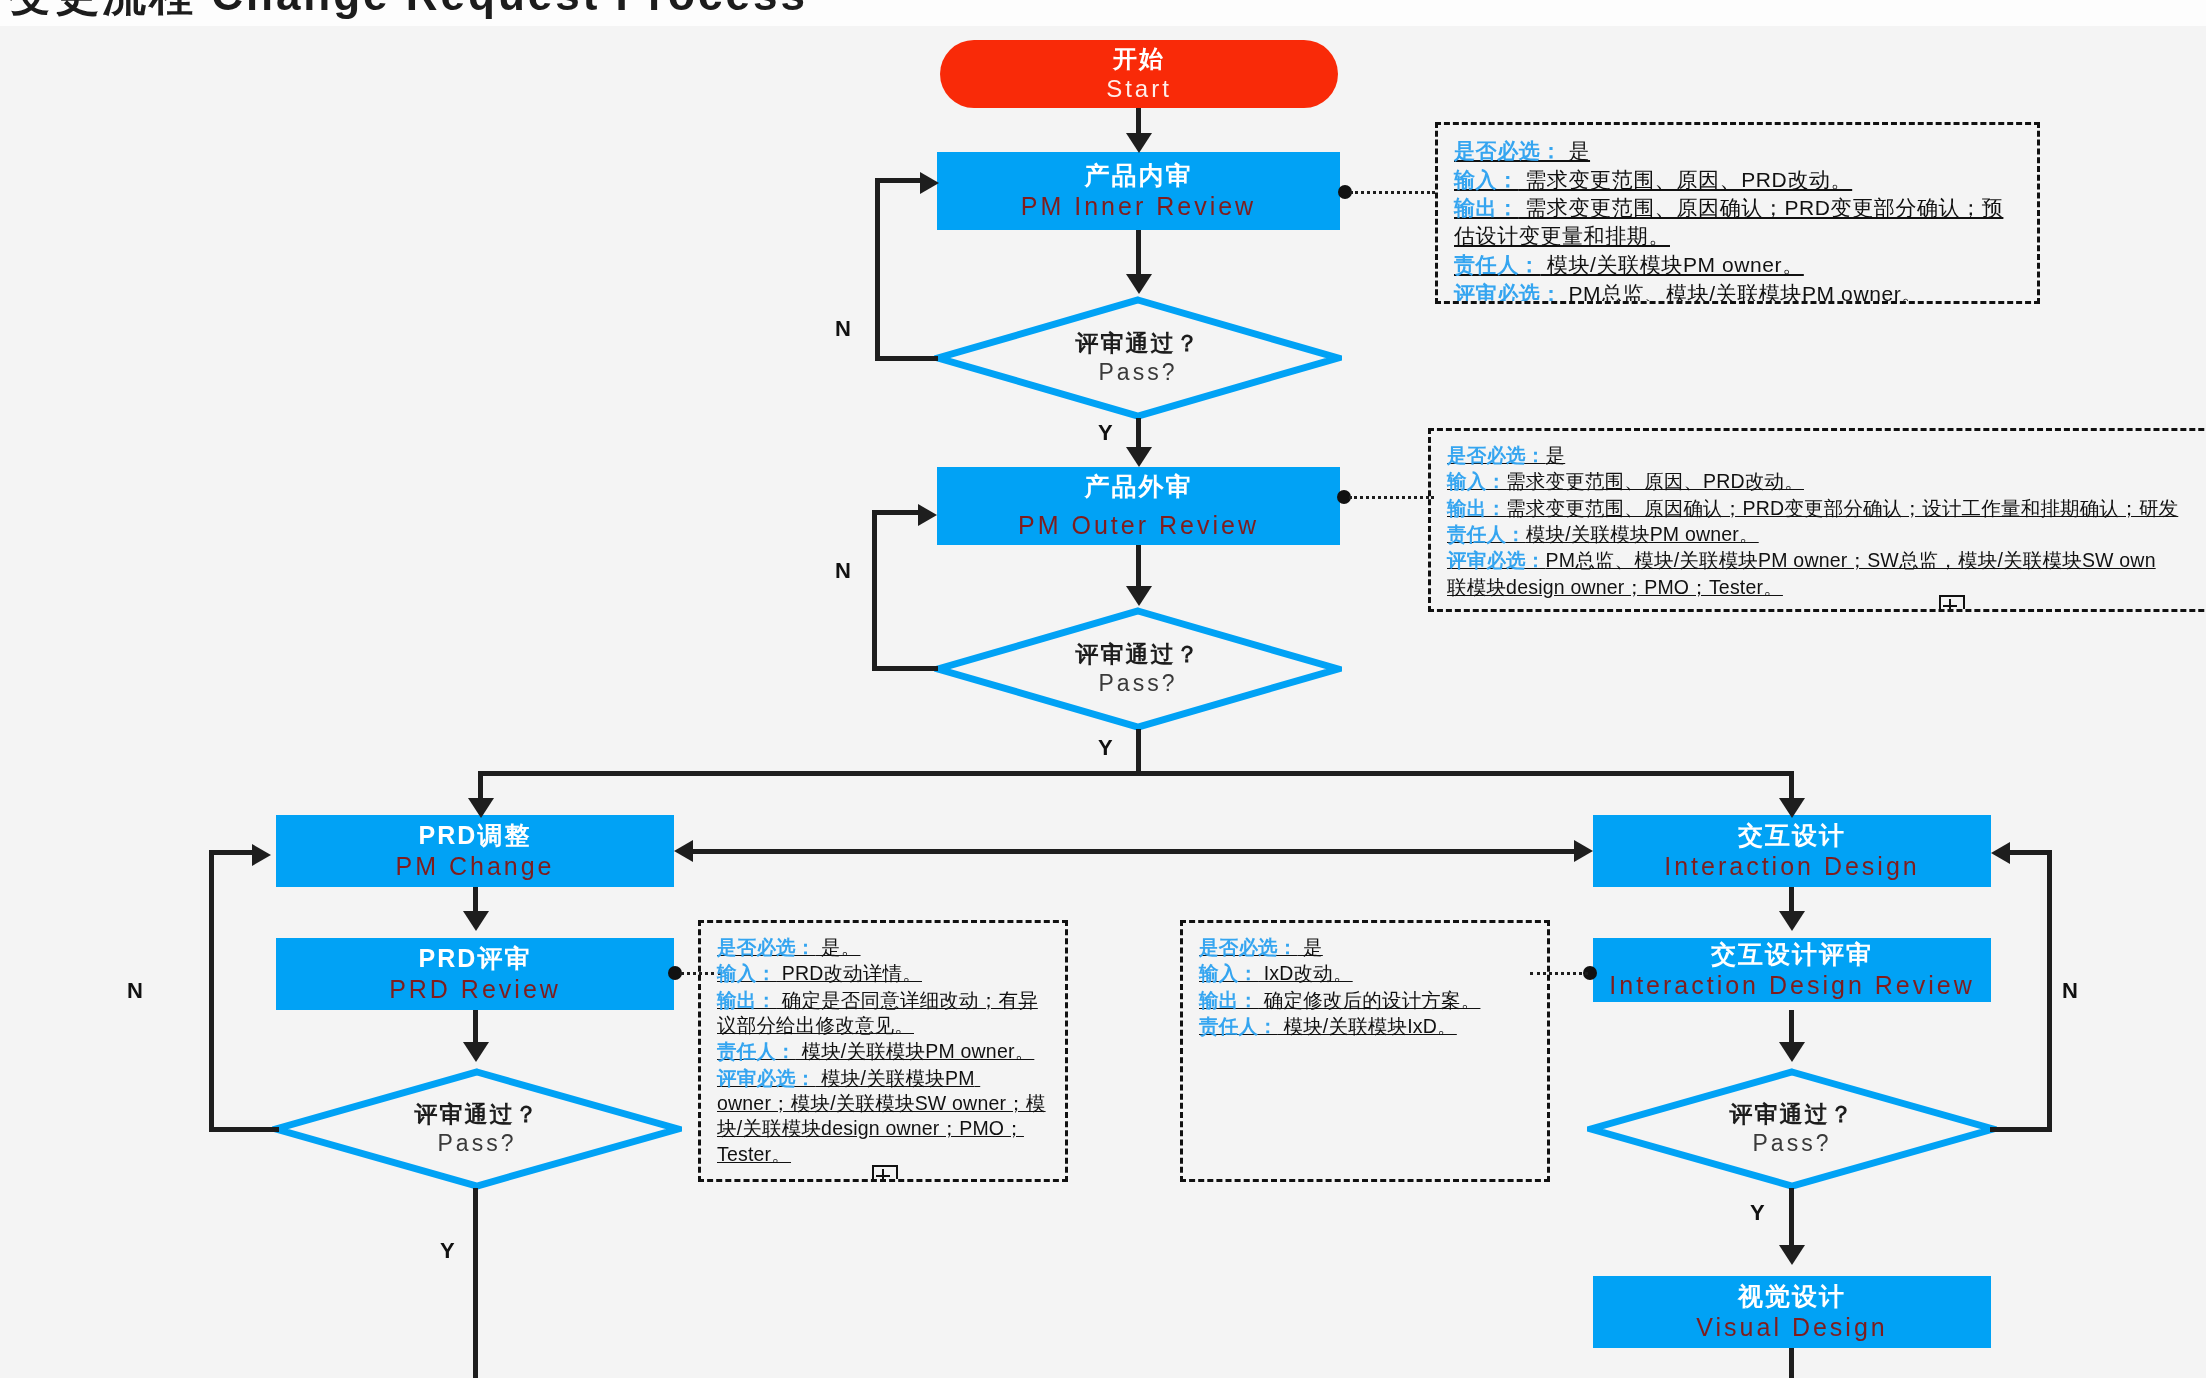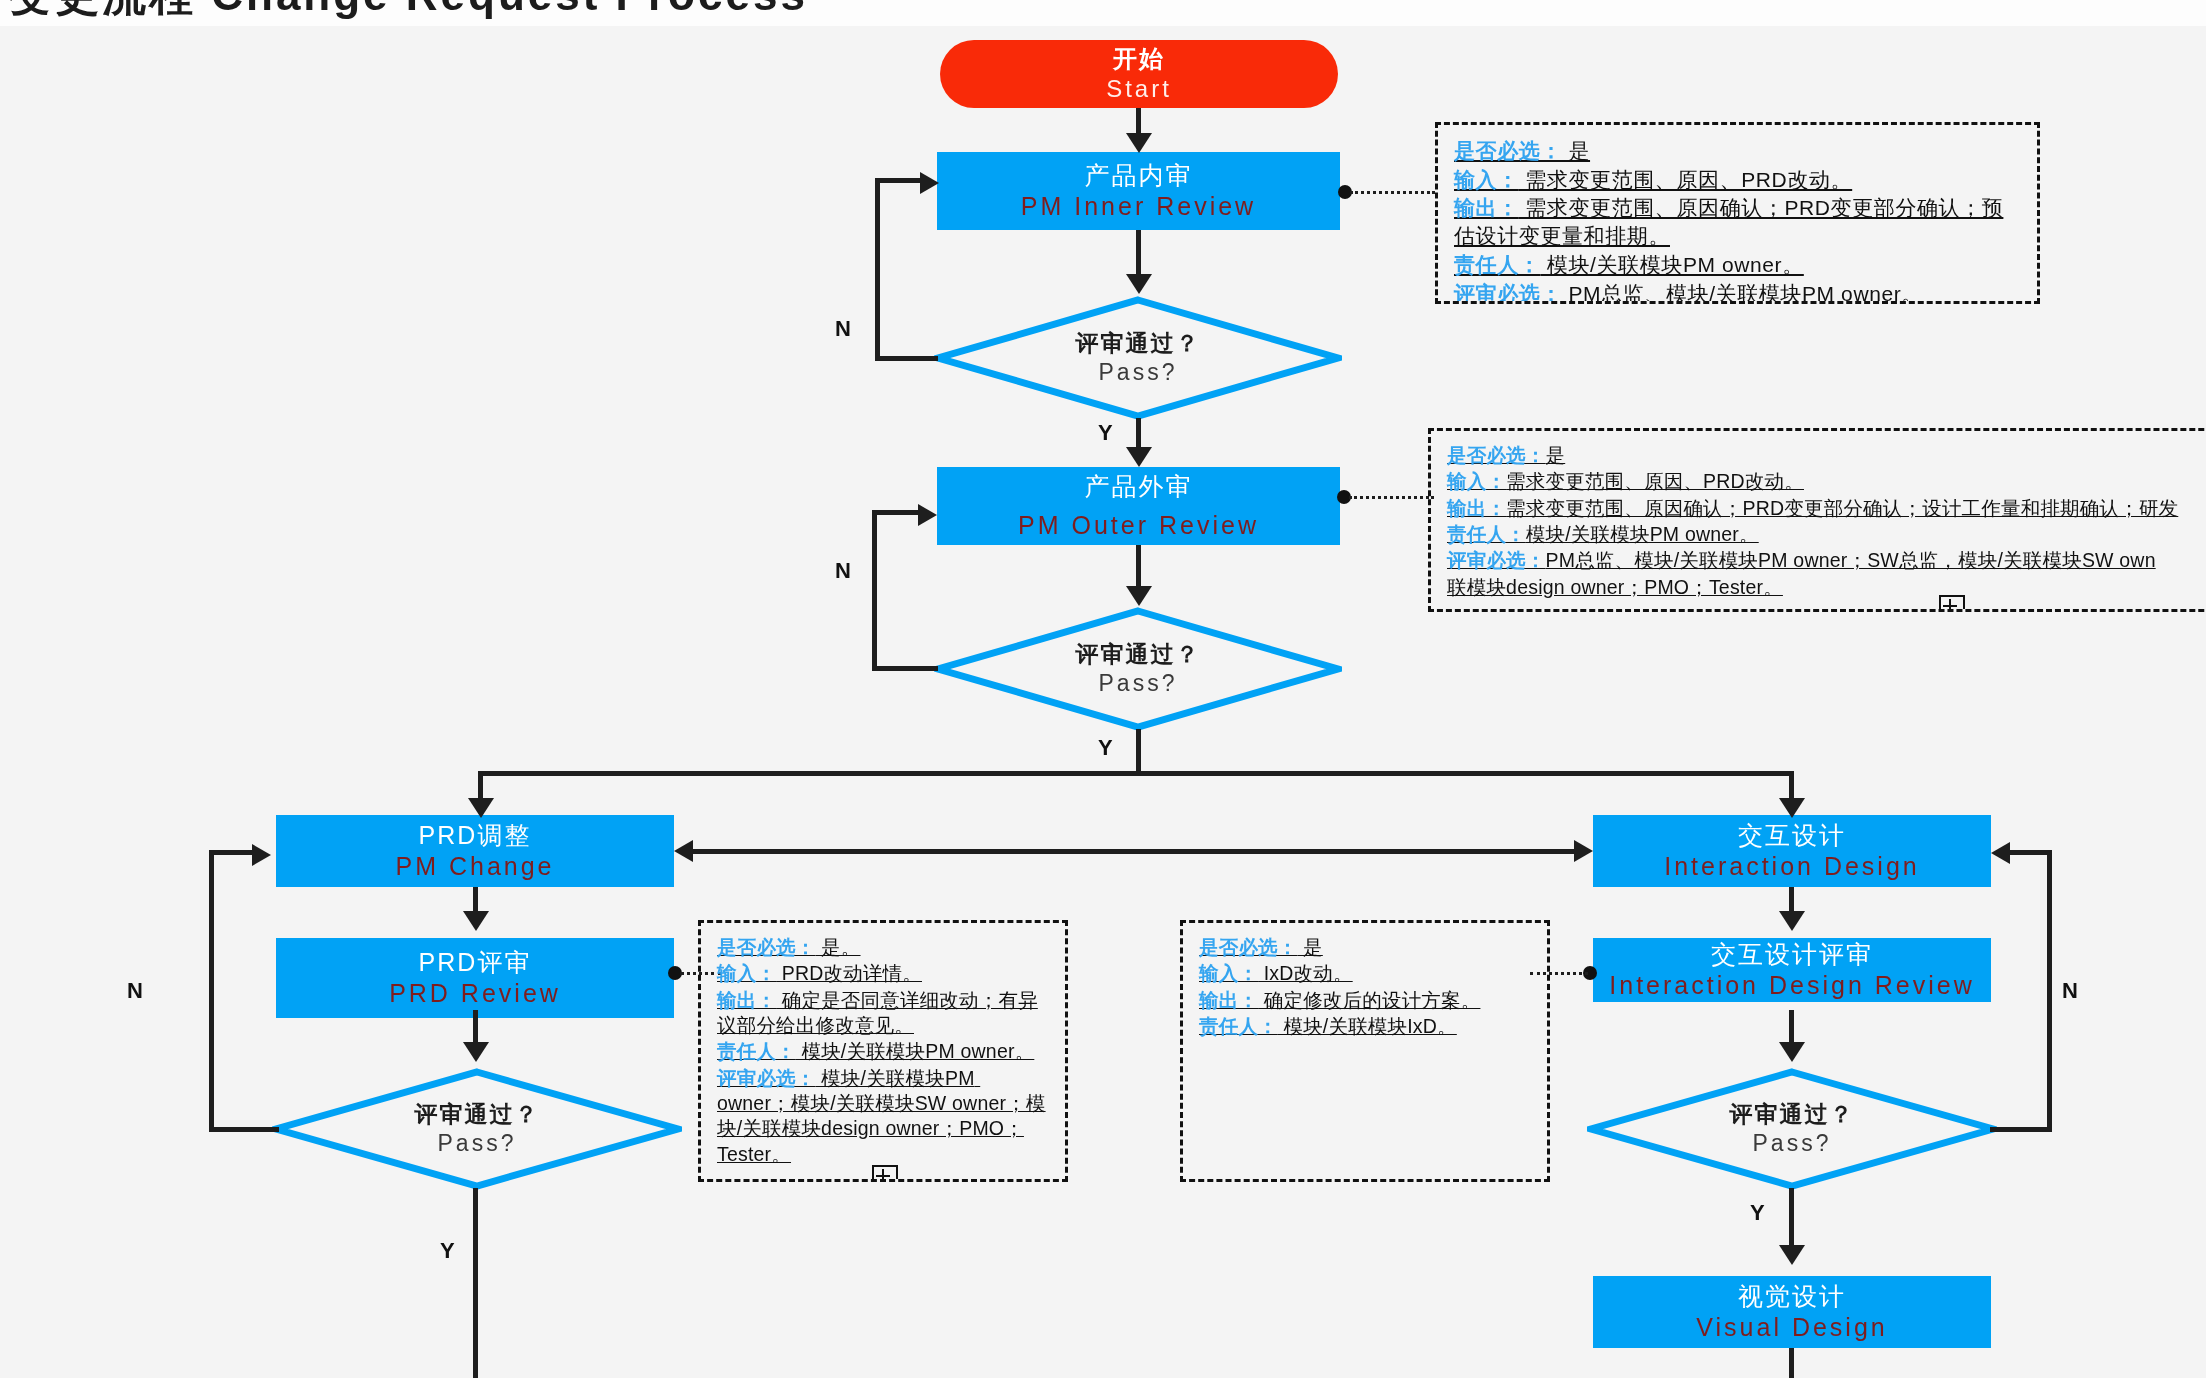--- a/index.html
+++ b/index.html
@@ -44,21 +44,21 @@
     justify-content: center;
     text-align: center;
     line-height: 1.18;
   }
   .proc {
     background: #01a2f5;
     color: #ffffff;
   }
   .proc .cn {
     font-size: 25px;
-    font-weight: 400;
+    font-weight: 700;
     letter-spacing: 2px;
   }
   .proc .en {
     font-size: 25px;
     font-weight: 400;
     letter-spacing: 3px;
     color: #7f1d1d;
     margin-top: 2px;
   }
   .terminator {
@@ -211,21 +211,21 @@
       <span class="cn">评审通过？</span>
       <span class="en">Pass?</span>
     </div>
   </div>
 
   <div class="node proc" style="left:276px; top:815px; width:398px; height:72px;">
     <span class="cn">PRD调整</span>
     <span class="en">PM Change</span>
   </div>
 
-  <div class="node proc" style="left:276px; top:938px; width:398px; height:80px;">
+  <div class="node proc" style="left:276px; top:938px; width:398px; height:72px;">
     <span class="cn">PRD评审</span>
     <span class="en">PRD Review</span>
   </div>
 
   <div class="decision" style="left:272px; top:1068px; width:410px; height:122px;">
     <svg width="410" height="122" viewBox="0 0 410 122">
       <polygon points="205,4 406,61 205,118 4,61" fill="#f4f4f4" stroke="#01a2f5" stroke-width="7"></polygon>
     </svg>
     <div class="dtext">
       <span class="cn">评审通过？</span>

